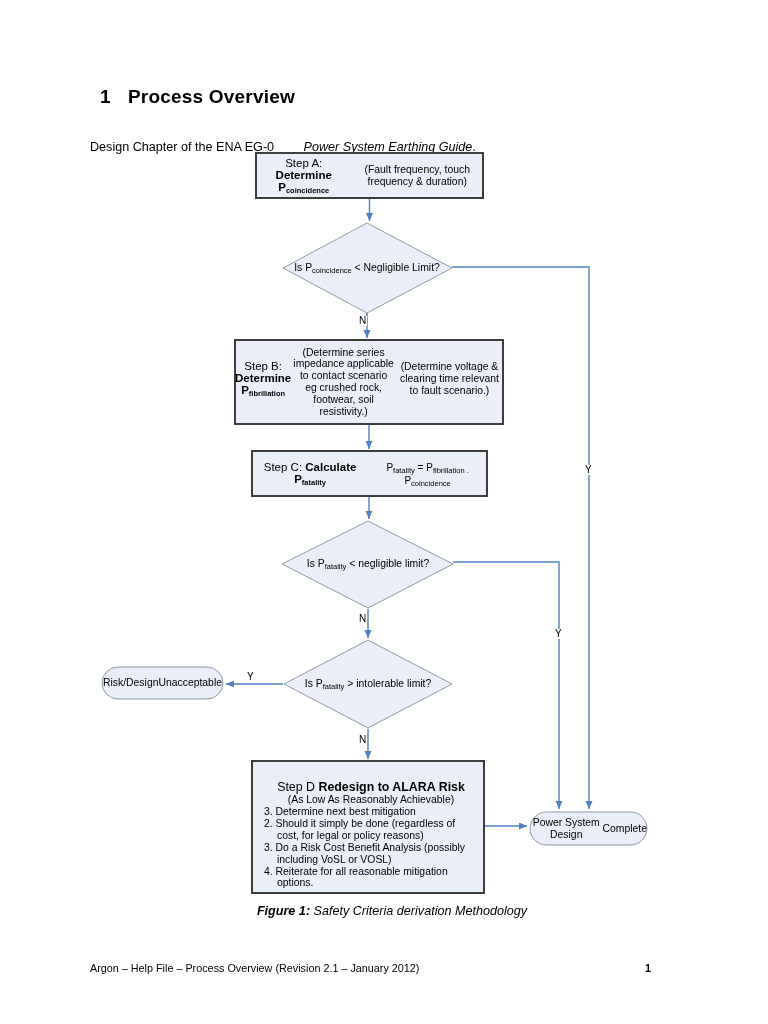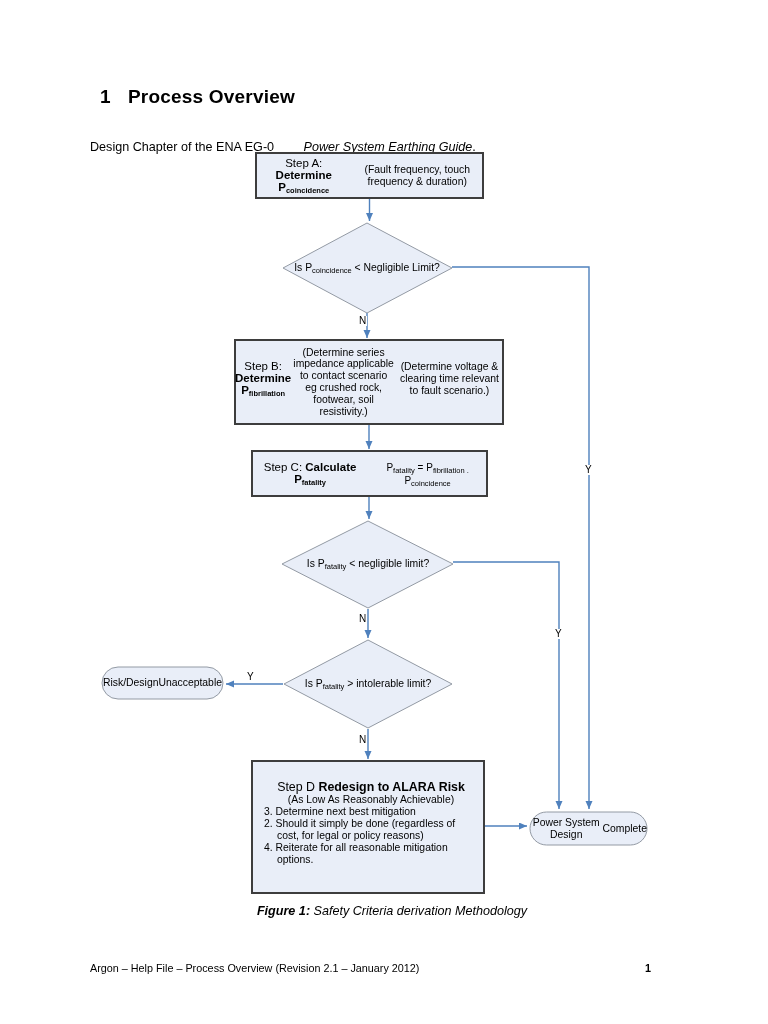--- a/index.html
+++ b/index.html
@@ -112,20 +112,21 @@
 <div class="abs node-text stadium-text risk-text">
   <div>Risk/Design</div>
   <div>Unacceptable</div>
 </div>
 
 <div class="abs box-d">
   <div class="d-title"><span>Step D </span><span class="t-bold">Redesign to ALARA Risk</span></div>
   <div class="d-sub">(As Low As Reasonably Achievable)</div>
   <div class="item">3. Determine next best mitigation</div>
   <div class="item">2. Should it simply be done (regardless of cost, for legal or policy reasons)</div>
+  <div class="item">3. Do a Risk Cost Benefit Analysis (possibly including VoSL or VOSL)</div>
   <div class="item">4. Reiterate for all reasonable mitigation options.</div>
 </div>
 
 <div class="abs node-text stadium-text complete-text">
   <div>Power System Design</div>
   <div>Complete</div>
 </div>
 
 <div class="abs caption"><span class="cap-label">Figure 1:</span><span> Safety Criteria derivation Methodology</span></div>
 

